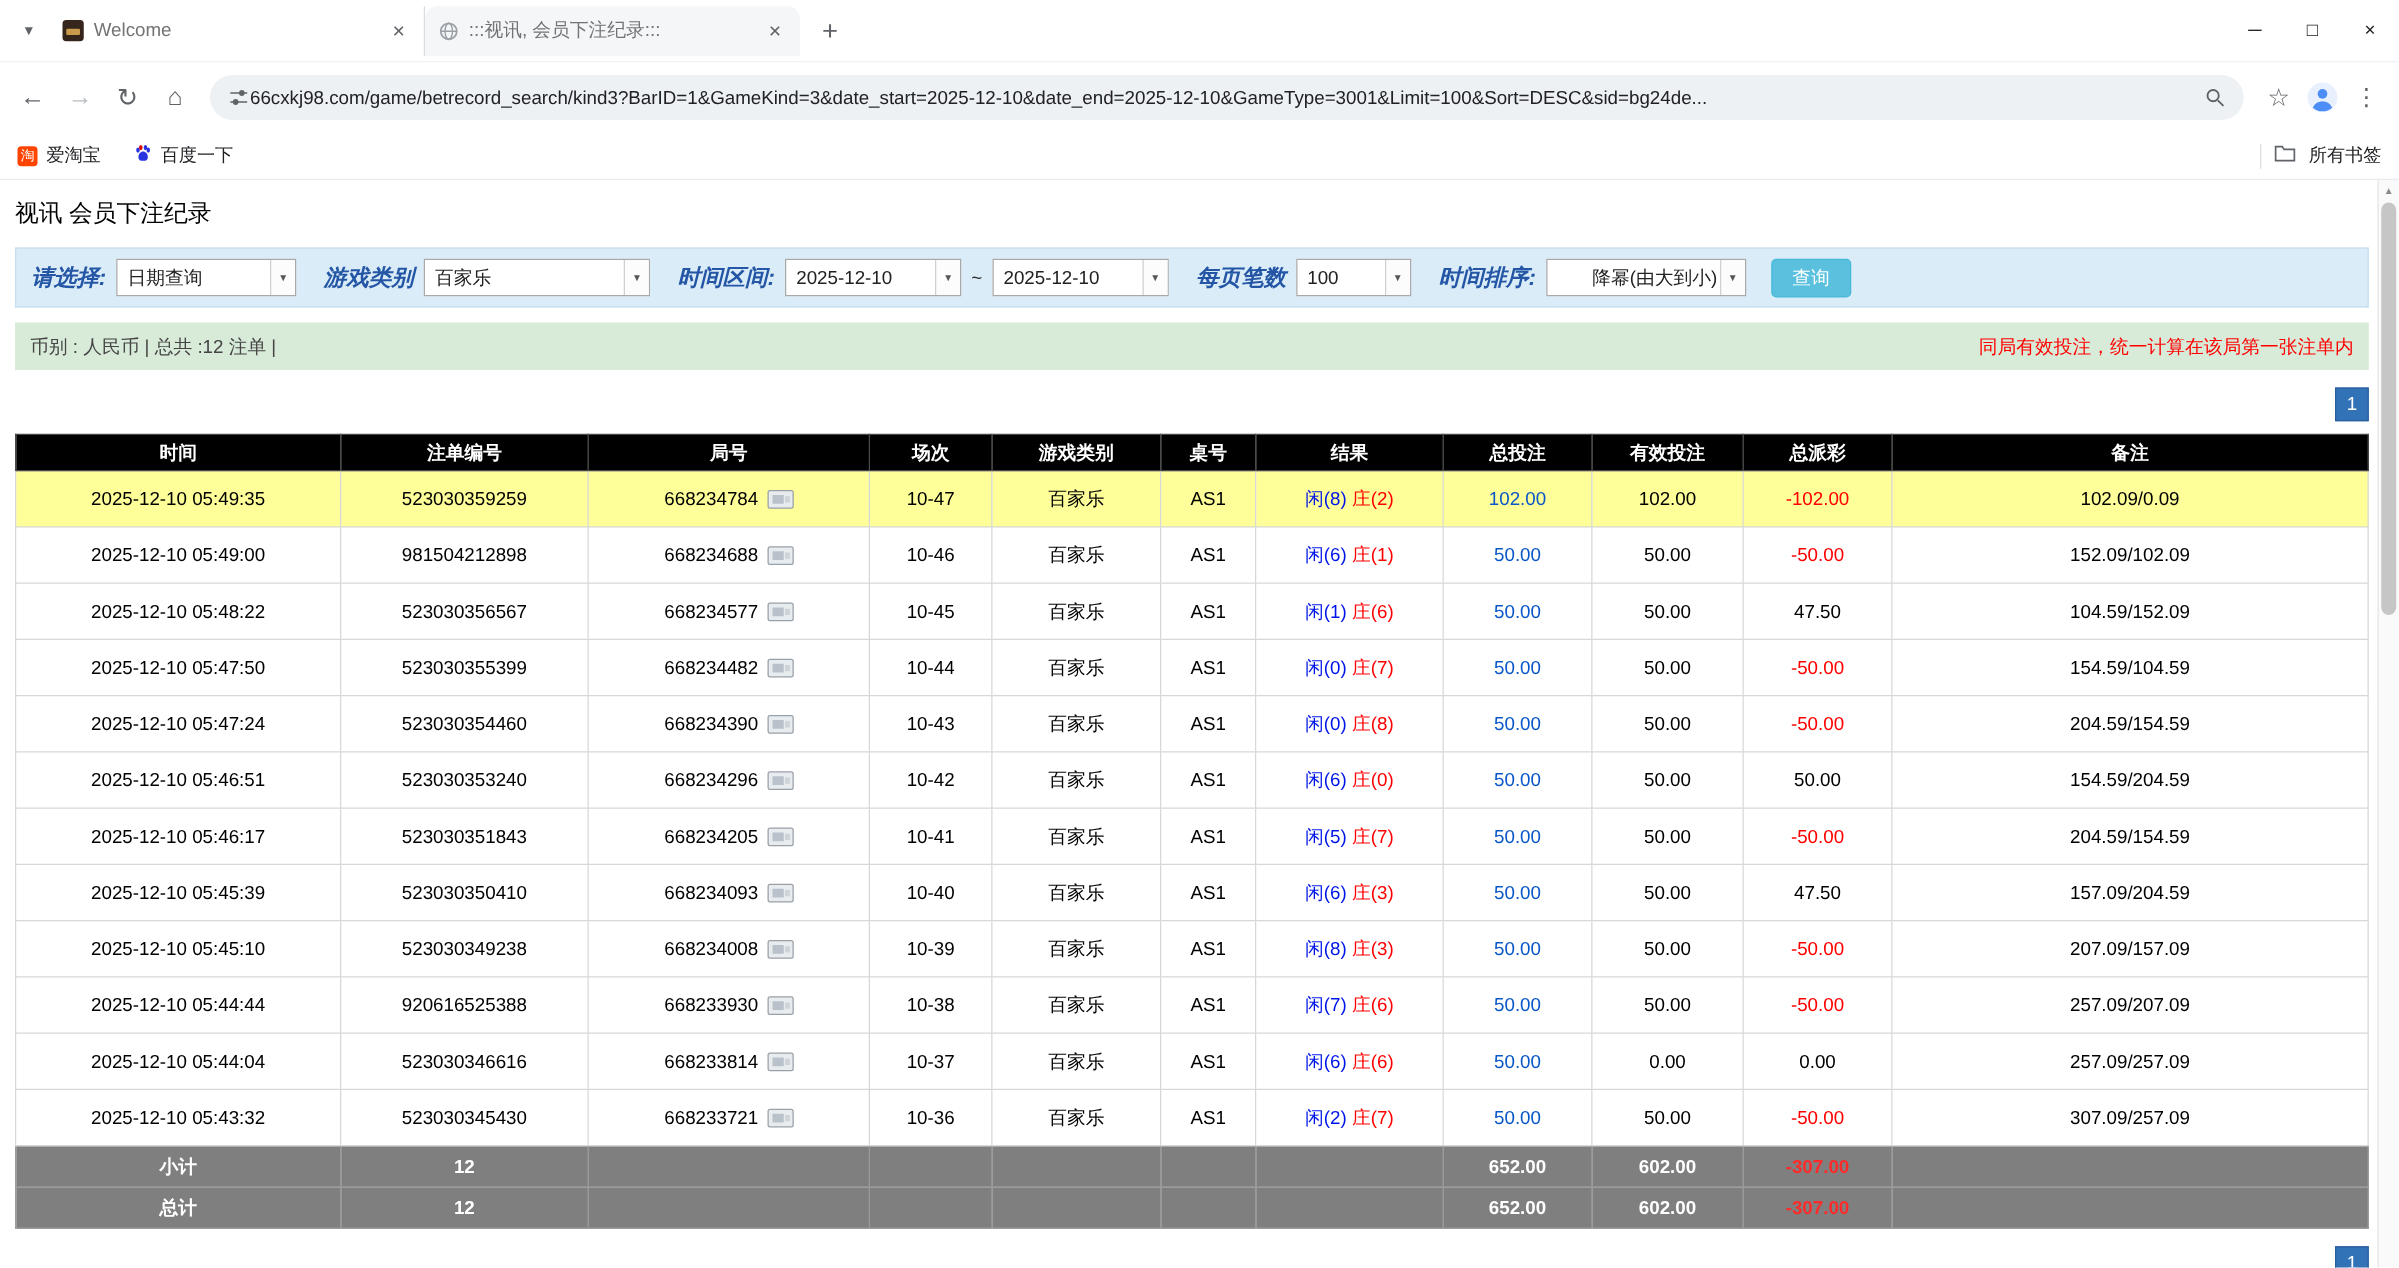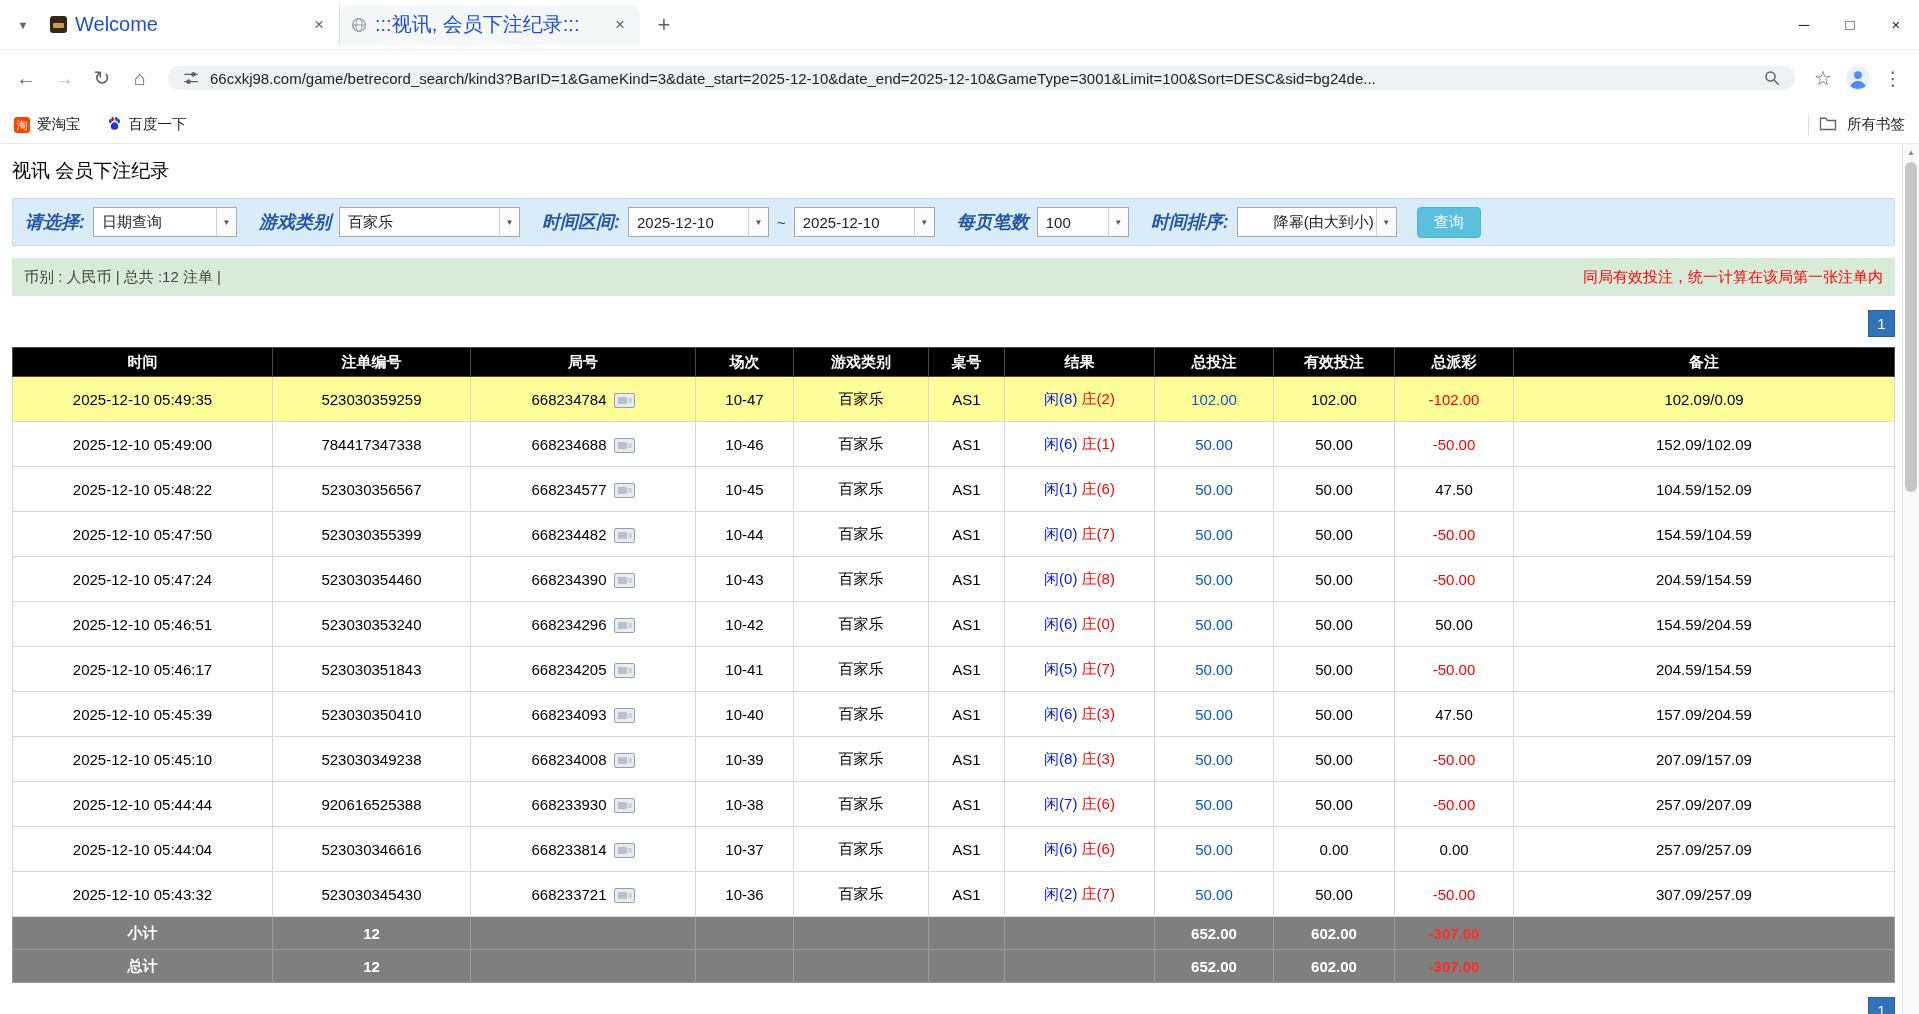--- a/index.html
+++ b/index.html
@@ -18,33 +18,33 @@
 *{box-sizing:border-box;}
 html,body{margin:0;padding:0;}
 body{width:1919px;height:1014px;overflow:hidden;background:#fff;position:relative;
      font-family:"Liberation Sans","DejaVu Sans",sans-serif;color:#202124;}
 
 
 .tab-strip{height:50px;background:#fff;display:flex;align-items:center;padding-left:6px;border-bottom:1px solid #eceff1;}
 .tab-search{width:34px;height:34px;display:flex;align-items:center;justify-content:center;color:#5f6368;font-size:11px;}
 .tab{width:300px;height:40px;display:flex;align-items:center;gap:8px;padding:0 10px;border-right:1px solid #dadce0;}
 .tab.active{background:#f4f6f8;border-radius:10px 10px 0 0;border-right:none;}
-.tab-title{flex:1;font-size:20px;color:#1d4ed8;white-space:nowrap;overflow:hidden;text-overflow:ellipsis;}
+.tab-title{flex:1;font-size:15px;color:#737373;white-space:nowrap;overflow:hidden;text-overflow:ellipsis;}
 .tab-close{color:#5f6368;font-size:17px;width:20px;height:20px;display:flex;align-items:center;justify-content:center;border-radius:50%;}
 .favicon-dark{width:17px;height:17px;border-radius:3px;background:#35251a;position:relative;flex:0 0 auto;}
 .favicon-dark::after{content:"";position:absolute;left:3px;top:7px;width:11px;height:5px;background:#c99b4a;border-radius:1px;}
 .favicon-globe{width:17px;height:17px;flex:0 0 auto;display:flex;align-items:center;justify-content:center;}
 .new-tab{width:32px;height:32px;margin-left:8px;font-size:22px;color:#5f6368;display:flex;align-items:center;justify-content:center;}
 .win-controls{margin-left:auto;display:flex;height:50px;}
 .win-btn{width:46px;height:100%;display:flex;align-items:center;justify-content:center;font-size:15px;color:#202124;}
 
 .toolbar{height:56px;background:#fff;display:flex;align-items:center;padding:0 8px;gap:2px;}
 .tb-btn{width:36px;height:36px;display:flex;align-items:center;justify-content:center;font-size:20px;color:#5f6368;border-radius:50%;}
 .tb-btn.disabled{color:#b9bdc1;}
-.omnibox{flex:1;height:24px;background:#eef1f4;border-radius:18px;display:flex;align-items:center;gap:10px;padding:0 14px;margin:0 8px;}
+.omnibox{flex:1;height:36px;background:#eef1f4;border-radius:18px;display:flex;align-items:center;gap:0;padding:0 14px;margin:0 8px;}
 .omni-ico{display:flex;align-items:center;justify-content:center;flex:0 0 auto;}
 .omni-url{flex:1;font-size:15px;color:#202124;white-space:nowrap;overflow:hidden;}
 .avatar{width:30px;height:30px;display:flex;align-items:center;justify-content:center;}
 .menu-dots{font-size:19px;}
 
 .bookmarks{height:38px;background:#fff;border-bottom:1px solid #e8eaed;display:flex;align-items:center;padding:0 14px;gap:26px;font-size:14.5px;color:#202124;}
 .bm{display:flex;align-items:center;gap:7px;}
 .taobao-ico{width:16px;height:16px;background:#ff4400;color:#fff;font-size:11px;line-height:16px;text-align:center;border-radius:3px;}
 .bm-right{margin-left:auto;display:flex;align-items:center;gap:10px;}
 .bm-divider{width:1px;height:20px;background:#dadce0;display:inline-block;}
@@ -264,21 +264,21 @@
           <td>百家乐</td>
           <td>AS1</td>
           <td><span class="player">闲(8)</span> <span class="banker">庄(2)</span></td>
           <td class="link">102.00</td>
           <td>102.00</td>
           <td class="neg">-102.00</td>
           <td>102.09/0.09</td>
         </tr>
         <tr>
           <td>2025-12-10 05:49:00</td>
-          <td>784417347338</td>
+          <td>981504212898</td>
           <td>668234688<span class="replay-icon"></span></td>
           <td>10-46</td>
           <td>百家乐</td>
           <td>AS1</td>
           <td><span class="player">闲(6)</span> <span class="banker">庄(1)</span></td>
           <td class="link">50.00</td>
           <td>50.00</td>
           <td class="neg">-50.00</td>
           <td>152.09/102.09</td>
         </tr>

